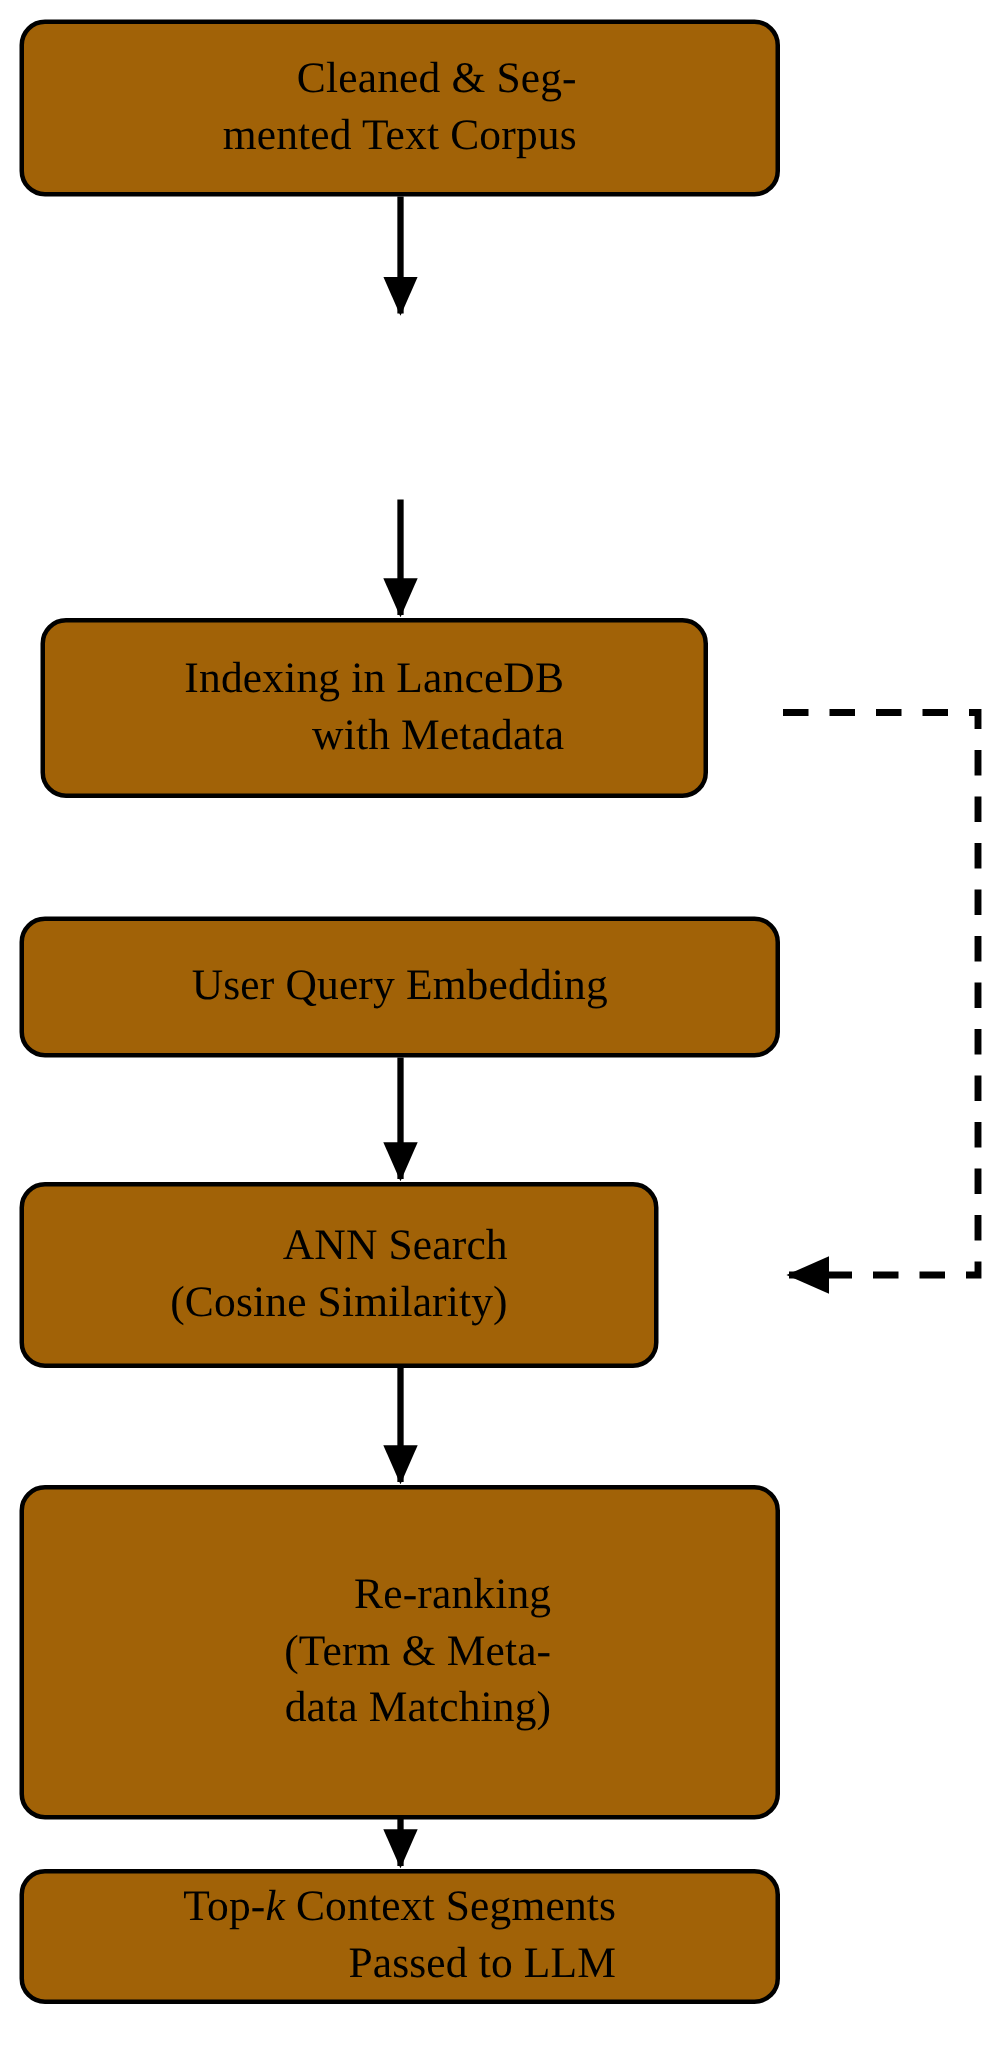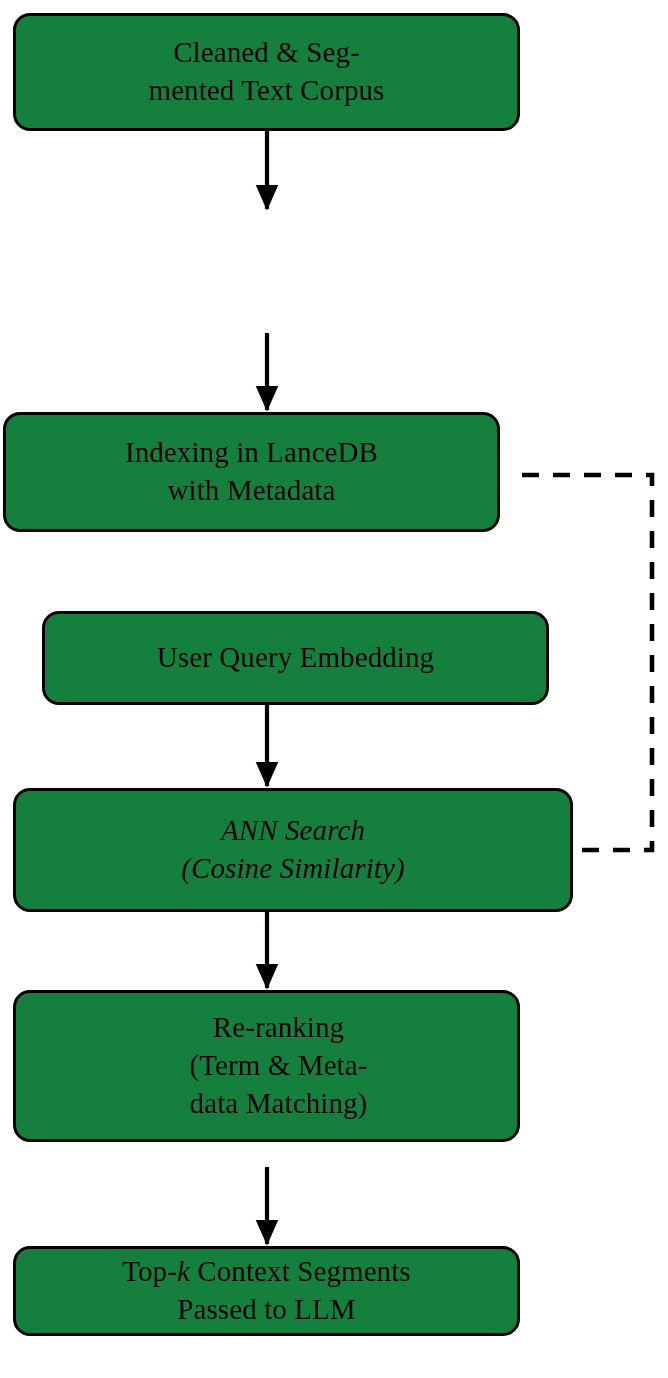--- a/index.html
+++ b/index.html
@@ -26,27 +26,27 @@
     position: absolute;
     left: 0;
     top: 0;
     width: 668px;
     height: 1378px;
     pointer-events: none;
   }
   .node {
     position: absolute;
     box-sizing: border-box;
-    background: #15803d;
+    background: #a16207;
     border: 3.5px solid #000000;
     border-radius: 17px;
     display: flex;
     align-items: center;
     justify-content: center;
-    text-align: center;
+    text-align: right;
   }
   .node-label {
     display: block;
     font-size: 29px;
     line-height: 1.30;
     color: #000000;
     letter-spacing: 0.1px;
     padding: 0 6px;
     white-space: pre-line;
   }
@@ -81,35 +81,35 @@
 
     <path d="M 522 475 L 652 475 L 652 850 L 526 850" fill="none" stroke="#000000" stroke-width="4.6" stroke-dasharray="17 14" stroke-linecap="butt" marker-end="url(#arrowhead-dashed)"></path>
   </svg>
 
   <div class="node" style="left:13px; top:13px; width:507px; height:118px;">
     <span class="node-label">Cleaned &amp; Seg-
 mented Text Corpus</span>
   </div>
 
 
-  <div class="node" style="left:3px; top:412px; width:497px; height:120px;">
+  <div class="node" style="left:27px; top:412px; width:445px; height:120px;">
     <span class="node-label">Indexing in LanceDB
 with Metadata</span>
   </div>
 
-  <div class="node" style="left:13px; top:611px; width:507px; height:94px;margin-left:29px;">
+  <div class="node" style="left:13px; top:611px; width:507px; height:94px;">
     <span class="node-label">User Query Embedding</span>
   </div>
 
-  <div class="node" style="left:13px; top:788px; width:560px; height:124px;font-style:italic;">
+  <div class="node" style="left:13px; top:788px; width:426px; height:124px;">
     <span class="node-label">ANN Search
 (Cosine Similarity)</span>
   </div>
 
-  <div class="node" style="left:13px; top:990px; width:507px; height:152px;padding-left:24px;">
+  <div class="node" style="left:13px; top:990px; width:507px; height:223px;padding-left:24px;">
     <span class="node-label">Re-ranking
 (Term &amp; Meta-
 data Matching)</span>
   </div>
 
   <div class="node" style="left:13px; top:1246px; width:507px; height:90px;">
     <span class="node-label">Top-<span class="mathvar">k</span> Context Segments<br>Passed to LLM</span>
   </div>
 
 </div>

